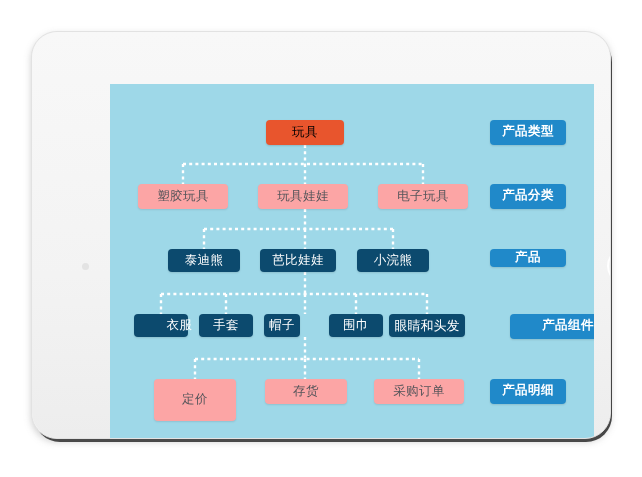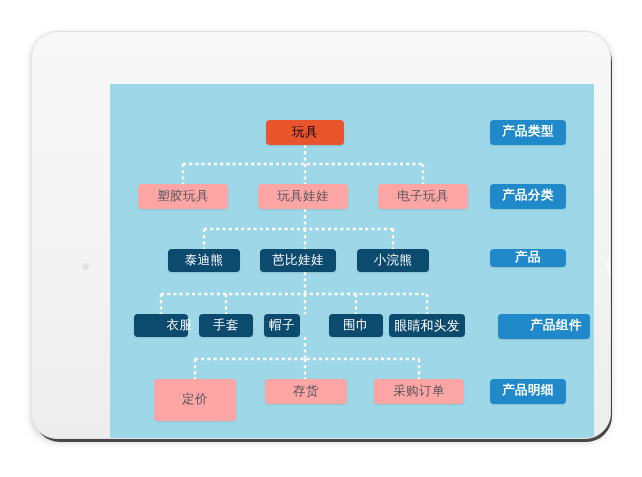--- a/index.html
+++ b/index.html
@@ -188,19 +188,19 @@
           <div class="node type-purple" style="left: 219px; top: 230px; width: 54px; height: 23px;">围巾</div>
           <div class="node type-purple small-text" style="left: 279px; top: 230px; width: 76px; height: 23px;">眼睛和头发</div>
           <div class="node type-white" style="left: 44px; top: 295px; width: 82px; height: 42px; font-family: Liberation Mono, monospace;">定价</div>
           <div class="node type-white" style="left: 155px; top: 295px; width: 82px; height: 25px;">存货</div>
           <div class="node type-white" style="left: 264px; top: 295px; width: 90px; height: 25px;">采购订单</div>
         </div>
       <div id="legend-layer">
           <div class="node type-legend" style="left: 380px; top: 36px; width: 76px; height: 25px;">产品类型</div>
           <div class="node type-legend" style="left: 380px; top: 100px; width: 76px; height: 25px;">产品分类</div>
           <div class="node type-legend" style="left: 380px; top: 165px; width: 76px; height: 18px;">产品</div>
-          <div class="node type-legend" style="left: 388px; top: 230px; width: 92px; height: 25px; padding-left: 24px;">产品组件</div>
+          <div class="node type-legend" style="left: 400px; top: 230px; width: 92px; height: 25px; padding-left: 24px;">产品组件</div>
           <div class="node type-legend" style="left: 380px; top: 295px; width: 76px; height: 25px;">产品明细</div>
         </div>
 
     </div>
   </div>
 </div>
 
 </body></html>

